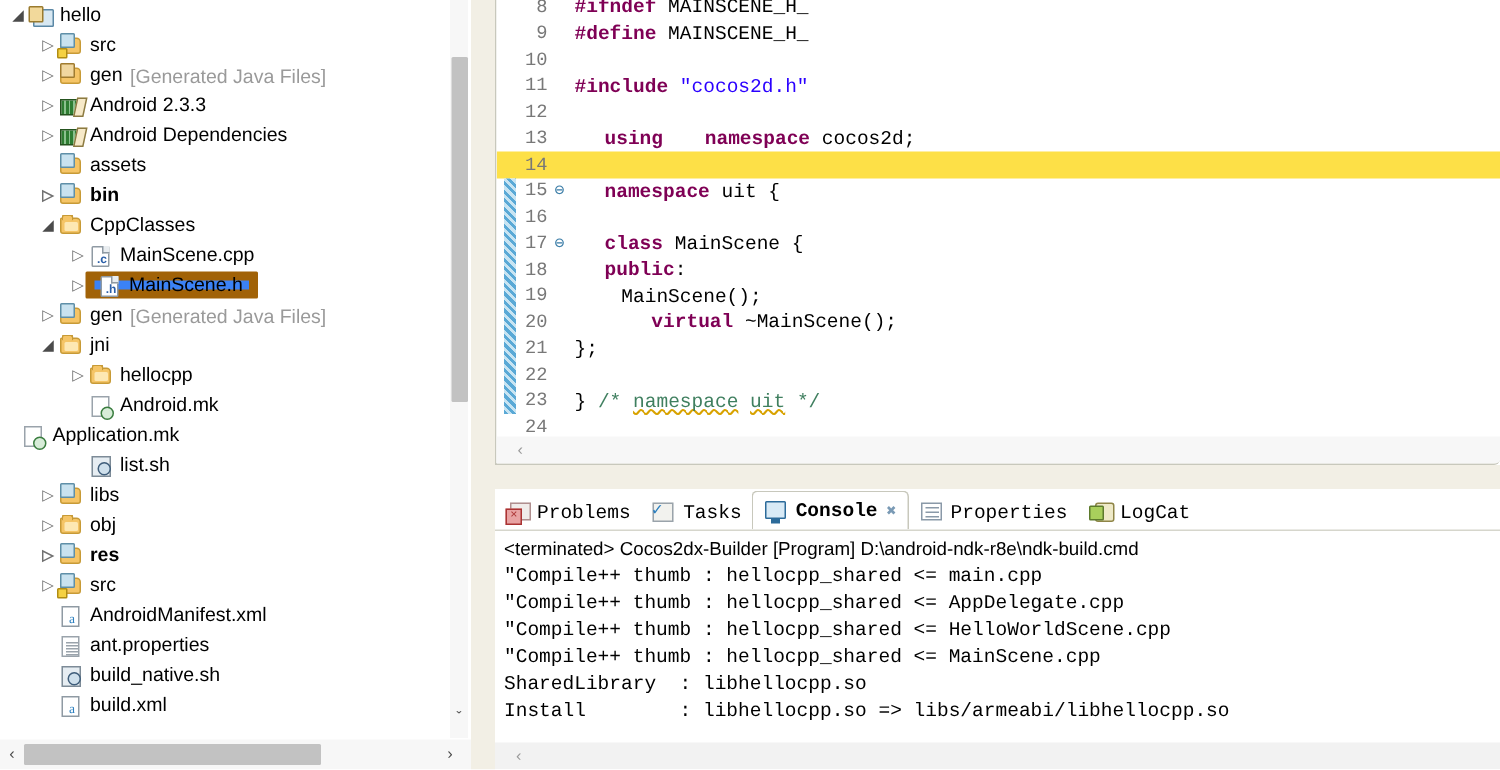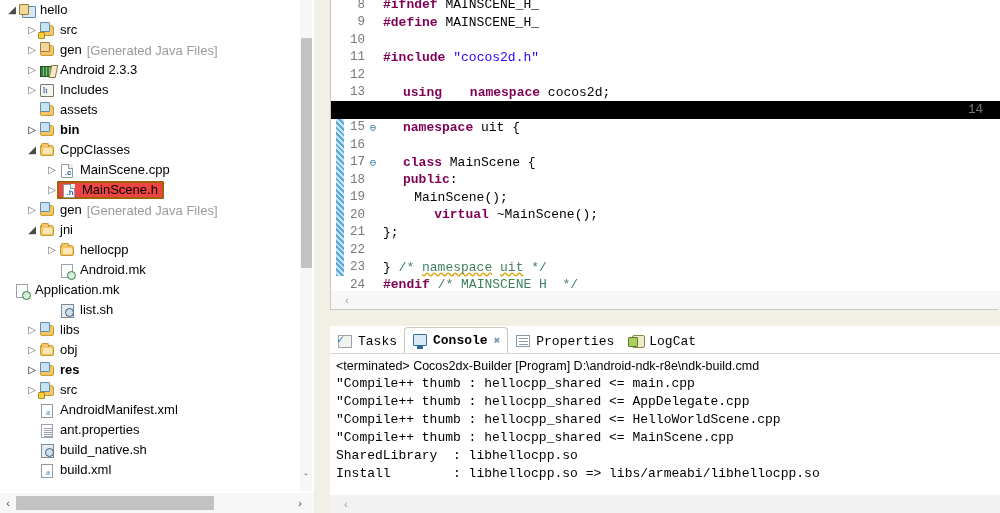--- a/index.html
+++ b/index.html
@@ -52,22 +52,22 @@
   .trow .arrow.closed::before { content: "\25B7"; color: #707070; font-size: 10px; }
   .trow .ico {
     width: 17px; min-width: 17px; height: 16px;
     margin-right: 4px;
     position: relative;
     display: inline-block;
   }
   .trow .lbl { line-height: 20px; }
   .trow .sub { color: #9a9a9a; margin-left: 5px; }
   .trow.selected .lbl-wrap {
-    background: #ef4444;
-    border: 2px solid #a16207;
+    background: #3b82f6;
+    border: 6px solid #a16207;
     padding: 0 4px 0 2px;
     margin-left: -2px;
     border-radius: 1px;
   }
   .lbl-wrap { display: inline-flex; align-items: center; height: 18px; }
 
   
   .ic-folder, .ic-folderpkg, .ic-folderj {
     position: absolute; left: 1px; top: 3px;
     width: 14px; height: 11px;
@@ -237,21 +237,21 @@
   #code-area {
     position:absolute; left:0; top:0; width:670px; height:293px;
     overflow:hidden;
     font-family:"Liberation Mono", monospace;
     font-size:13px;
   }
   .cline {
     position:relative; height:17.5px; display:flex; align-items:center;
     white-space:pre;
   }
-  .cline.cur { background:#000000;justify-content:flex-end; }
+  .cline.cur { background:#fde047; }
   .cline .lno {
     width:36px; min-width:36px; text-align:right;
     color:#787878; font-size:12.5px; padding-right:2px;
     font-family:"Liberation Mono", monospace;
   }
   .cline .fold {
     width:12px; min-width:12px; text-align:center;
     color:#3c7ea8; font-size:11px;
   }
   .cline .ctext { padding-left:4px; color:#000000; }
@@ -410,23 +410,23 @@
             <span class="ico">
               <span class="ic-lib"></span>
             </span>
             <span class="lbl">Android 2.3.3</span>
           </span>
         </div>
         <div class="trow" style="padding-left: 25px;">
           <span class="arrow closed"></span>
           <span class="lbl-wrap">
             <span class="ico">
-              <span class="ic-inc"></span>
-            </span>
-            <span class="lbl">Includes</span>
+              <span class="ic-lib"></span>
+            </span>
+            <span class="lbl">Android Dependencies</span>
           </span>
         </div>
         <div class="trow" style="padding-left: 25px;">
           <span class="arrow"></span>
           <span class="lbl-wrap">
             <span class="ico">
               <span class="ic-folderpkg"></span>
             </span>
             <span class="lbl">assets</span>
           </span>
@@ -622,31 +622,37 @@
         <div class="cline cur"><span class="lno">14</span><span class="fold"></span><span class="ctext"></span></div>
         <div class="cline"><span class="lno">15</span><span class="fold">⊖</span><span class="ctext"><span class="kw">namespace</span><span> uit {</span></span></div>
         <div class="cline"><span class="lno">16</span><span class="fold"></span><span class="ctext"></span></div>
         <div class="cline"><span class="lno">17</span><span class="fold">⊖</span><span class="ctext"><span class="kw">class</span><span> MainScene {</span></span></div>
         <div class="cline"><span class="lno">18</span><span class="fold"></span><span class="ctext"><span class="kw">public</span><span>:</span></span></div>
         <div class="cline"><span class="lno">19</span><span class="fold"></span><span class="ctext"><span>    MainScene();</span></span></div>
         <div class="cline"><span class="lno">20</span><span class="fold"></span><span class="ctext"><span>    </span><span class="kw">virtual</span><span> ~MainScene();</span></span></div>
         <div class="cline"><span class="lno">21</span><span class="fold"></span><span class="ctext"><span>};</span></span></div>
         <div class="cline"><span class="lno">22</span><span class="fold"></span><span class="ctext"></span></div>
         <div class="cline"><span class="lno">23</span><span class="fold"></span><span class="ctext"><span>} </span><span class="cm">/* </span><span class="cm-warn">namespace</span><span class="cm"> </span><span class="cm-warn">uit</span><span class="cm"> */</span></span></div>
-        <div class="cline"><span class="lno">24</span><span class="fold"></span><span class="ctext"><span class="pp">#endif</span><span> </span><span class="cm">/* MAINSCENE_H_ */</span></span></div>
+        <div class="cline"><span class="lno">24</span><span class="fold"></span></div>
       </div>
     <div id="editor-hscroll">
       <div class="ar">‹</div>
     </div>
   </div>
 
   <div id="sash-h"></div>
 
   <div id="console-view">
     <div id="tabbar">
+        <div class="tab">
+          <span class="ticon">
+            <span class="ti-problems"></span>
+          </span>
+          <span>Problems</span>
+        </div>
         <div class="tab">
           <span class="ticon">
             <span class="ti-tasks"></span>
           </span>
           <span>Tasks</span>
         </div>
         <div class="tab active">
           <span class="ticon">
             <span class="ti-console"></span>
           </span>

